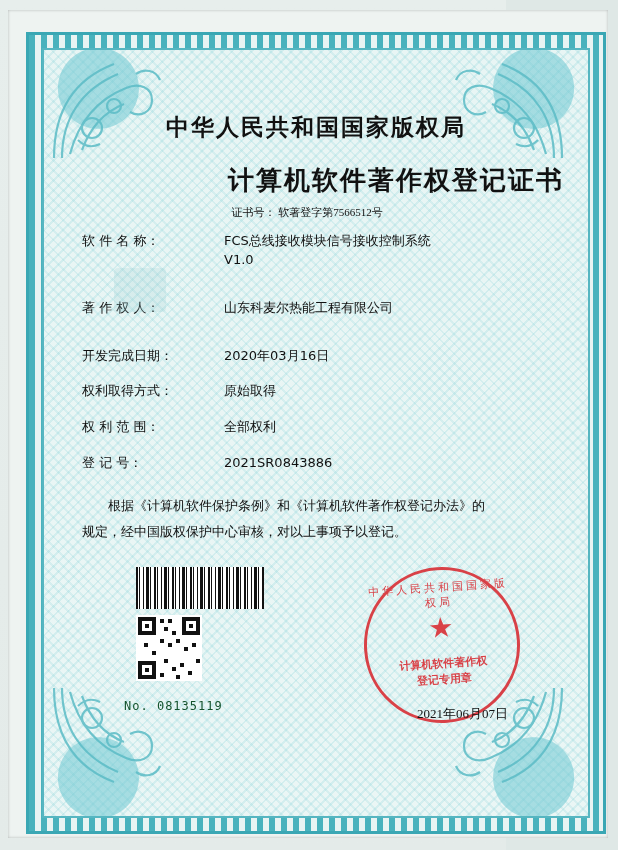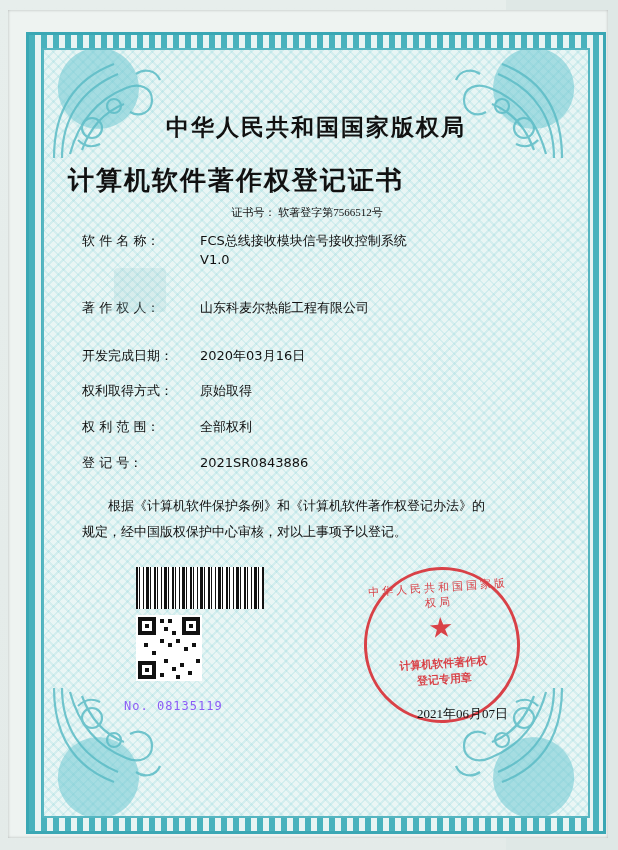--- a/index.html
+++ b/index.html
@@ -56,31 +56,31 @@
 
   .content{
     position:absolute;left:60px;top:66px;width:496px;height:716px;
   }
   .title1{
     text-align:center;font-size:23px;font-weight:bold;color:#111;
     letter-spacing:2px;margin-top:36px;
     font-family:"DejaVu Sans","Liberation Sans",sans-serif;
   }
   .title2{
-    text-align:left;font-size:26px;font-weight:bold;color:#111;
+    text-align:right;font-size:26px;font-weight:bold;color:#111;
     letter-spacing:2px;margin-top:20px;
     font-family:"DejaVu Sans","Liberation Sans",sans-serif;
   }
   .certno{
     text-align:center;font-size:11px;color:#111;margin-top:7px;padding-right:18px;
     font-family:Liberation Serif, serif;
   }
   .fields{margin-top:12px;padding-left:14px;}
   .row{display:flex;align-items:flex-start;margin-bottom:17px;font-size:13px;color:#111;
-       font-family:"DejaVu Sans","Liberation Sans",sans-serif;}
+       font-family:"DejaVu Sans","Liberation Sans",sans-serif;gap:24px;}
   .lab{width:118px;flex:0 0 118px;letter-spacing:0px;}
   .val{flex:1;line-height:1.45;}
   .gap{height:12px;}
   .statement{
     margin-top:20px;font-size:13px;line-height:2.0;color:#111;padding:0 8px 0 14px;
     font-family:"DejaVu Sans","Liberation Sans",sans-serif;
   }
   .statement .indent{display:block;text-indent:26px;}
 
   .bottom{position:relative;margin-top:14px;height:160px;}
@@ -91,21 +91,21 @@
       #111 7px 8px, #fff 8px 10px, #111 10px 13px, #fff 13px 14px,
       #111 14px 15px, #fff 15px 18px);
   }
   .qr-inner{
     position:absolute;left:68px;top:56px;width:66px;height:66px;
     background:#fff;
     box-shadow:inset 0 0 0 1px #fff;
   }
   .qr-px{position:absolute;background:#111;}
   .serial{
-    position:absolute;left:56px;top:140px;font-size:12px;color:#8b5cf6;letter-spacing:1px;
+    position:absolute;left:56px;top:140px;font-size:12px;color:#14532d;letter-spacing:1px;
     font-family:"DejaVu Sans Mono","Liberation Mono",monospace;
   }
   .seal{
     position:absolute;right:44px;top:8px;width:150px;height:150px;border-radius:50%;
     border:3px solid #d8232a;color:#d8232a;
     display:flex;align-items:center;justify-content:center;flex-direction:column;
     opacity:.85;
     transform:rotate(-4deg);
   }
   .seal .arc{

